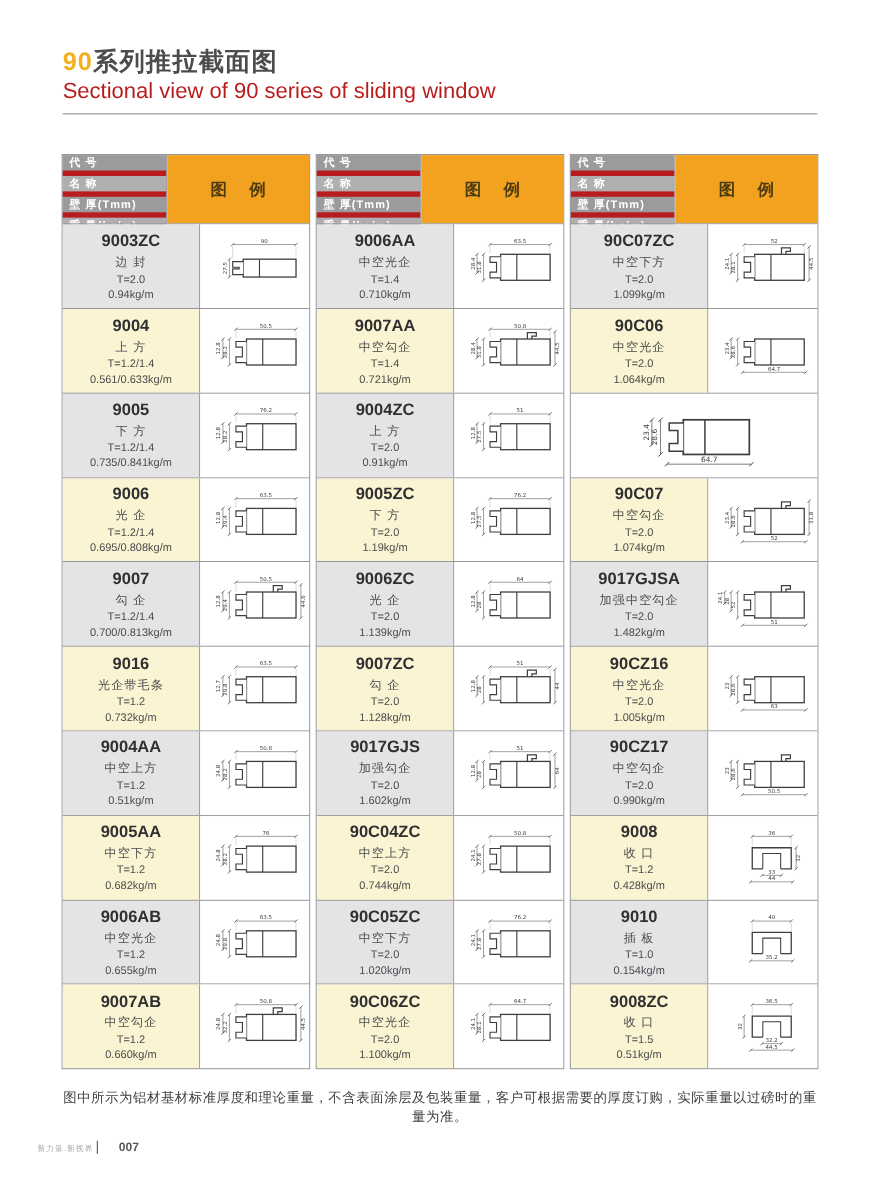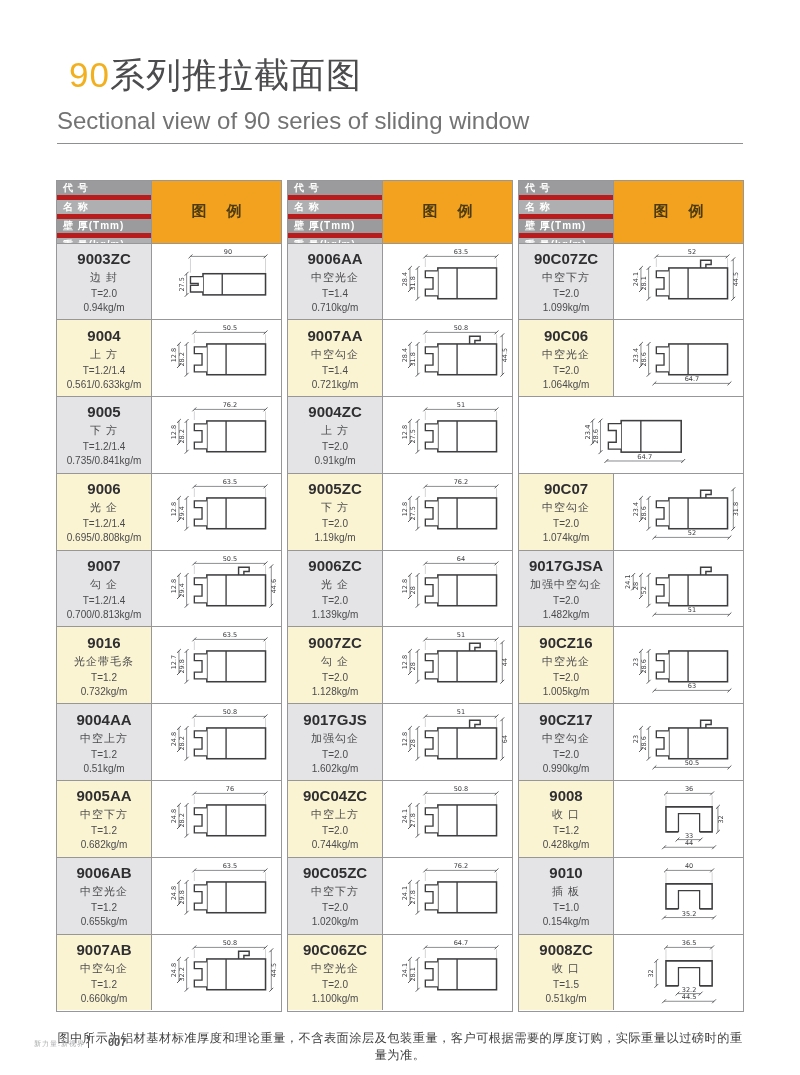--- a/index.html
+++ b/index.html
@@ -1,40 +1,40 @@
 <!DOCTYPE html>
 <html style="--accent-orange: #F2A21E; --title-yellow: #F2B01E; --row-gray: #E4E4E6; --row-cream: #FBF4D3; --header-gray-dark: #9B9B9D; --header-gray-light: #AFAFB1;"><head>
 <meta charset="utf-8">
 <style>
   html,body{margin:0;padding:0}
   body{width:800px;height:1075px;background:#ffffff;position:relative;overflow:hidden;
        font-family:"Liberation Sans","DejaVu Sans",sans-serif;}
   .pageheader{padding:44px 57px 0}
-  h1{margin:12px;font-size:35px;font-weight:normal;color:#4c4c4e;letter-spacing:1px;line-height:1.1}
+  h1{margin:0;font-size:23px;font-weight:bold;color:#4c4c4e;letter-spacing:1px;line-height:1.1}
   .t90{color:var(--title-yellow,#F2B01E)}
-  .subtitle{font-size:24px;color:#737373;margin-top:3px}
+  .subtitle{font-size:20px;color:#b91c1c;margin-top:3px}
   .rule{border:none;border-top:1.5px solid #8e8f91;margin:8px 0 0}
   .catalog{display:flex;gap:5px;margin:36px 56px 0;height:832px}
   .group{flex:1;display:flex;flex-direction:column;border:1px solid #97979a;background:#fff;min-width:0}
   .ghead{display:flex;flex:0 0 62px;height:62px}
   .hlabels{width:42%;display:flex;flex-direction:column;border-right:1px solid #97979a}
   .hcell{flex:1;display:flex;align-items:center;padding-left:6px;color:#fff;font-size:10px;
          font-weight:bold;letter-spacing:1px;border-bottom:5px solid #b91c1c;white-space:nowrap}
   .hcell:last-child{border-bottom:none}
   .hcell.alt0{background:var(--header-gray-dark,#9B9B9D)}
   .hcell.alt1{background:var(--header-gray-light,#AFAFB1)}
   .hlegend{flex:1;background:var(--accent-orange,#F2A21E);display:flex;align-items:center;
            justify-content:center;font-size:15px;font-weight:bold;color:#4c3b10;
            letter-spacing:8px;text-indent:8px}
   .rows{flex:1;display:flex;flex-direction:column;min-height:0}
   .row{flex:1;display:flex;border-top:1px solid #97979a;min-height:0}
   .row:nth-child(odd) .labelcell{background:var(--row-gray,#E4E4E6)}
   .row:nth-child(even) .labelcell{background:var(--row-cream,#FBF4D3)}
   .labelcell{width:42%;border-right:1px solid #97979a;display:flex;flex-direction:column;
-             align-items:center;justify-content:center;gap:3px;text-align:center;padding:0;min-width:0}
+             align-items:center;justify-content:center;gap:3px;text-align:center;padding:15px;min-width:0}
   .code{font-size:15px;font-weight:bold;color:#2f2f31;white-space:nowrap}
   .pname{font-size:11px;color:#4a4b4d;letter-spacing:1px;white-space:nowrap}
   .pthk,.pwt{font-size:10px;color:#4a4b4d;white-space:nowrap}
   .diagcell{flex:1;display:flex;align-items:center;justify-content:center;background:#fff;min-width:0}
   svg.diag{width:100%;height:100%;display:block}
   .footnote{margin:18px 56px 0;text-align:center;font-size:12.2px;color:#404040;letter-spacing:.5px}
   .pagefoot{position:absolute;left:34px;bottom:26px;display:flex;align-items:baseline}
   .brand{font-size:7px;color:#a9aaac;letter-spacing:1px}
   .pn{font-size:11px;font-weight:bold;color:#58585a;border-left:1.5px solid #58585a;
       padding-left:19px;margin-left:3px}

